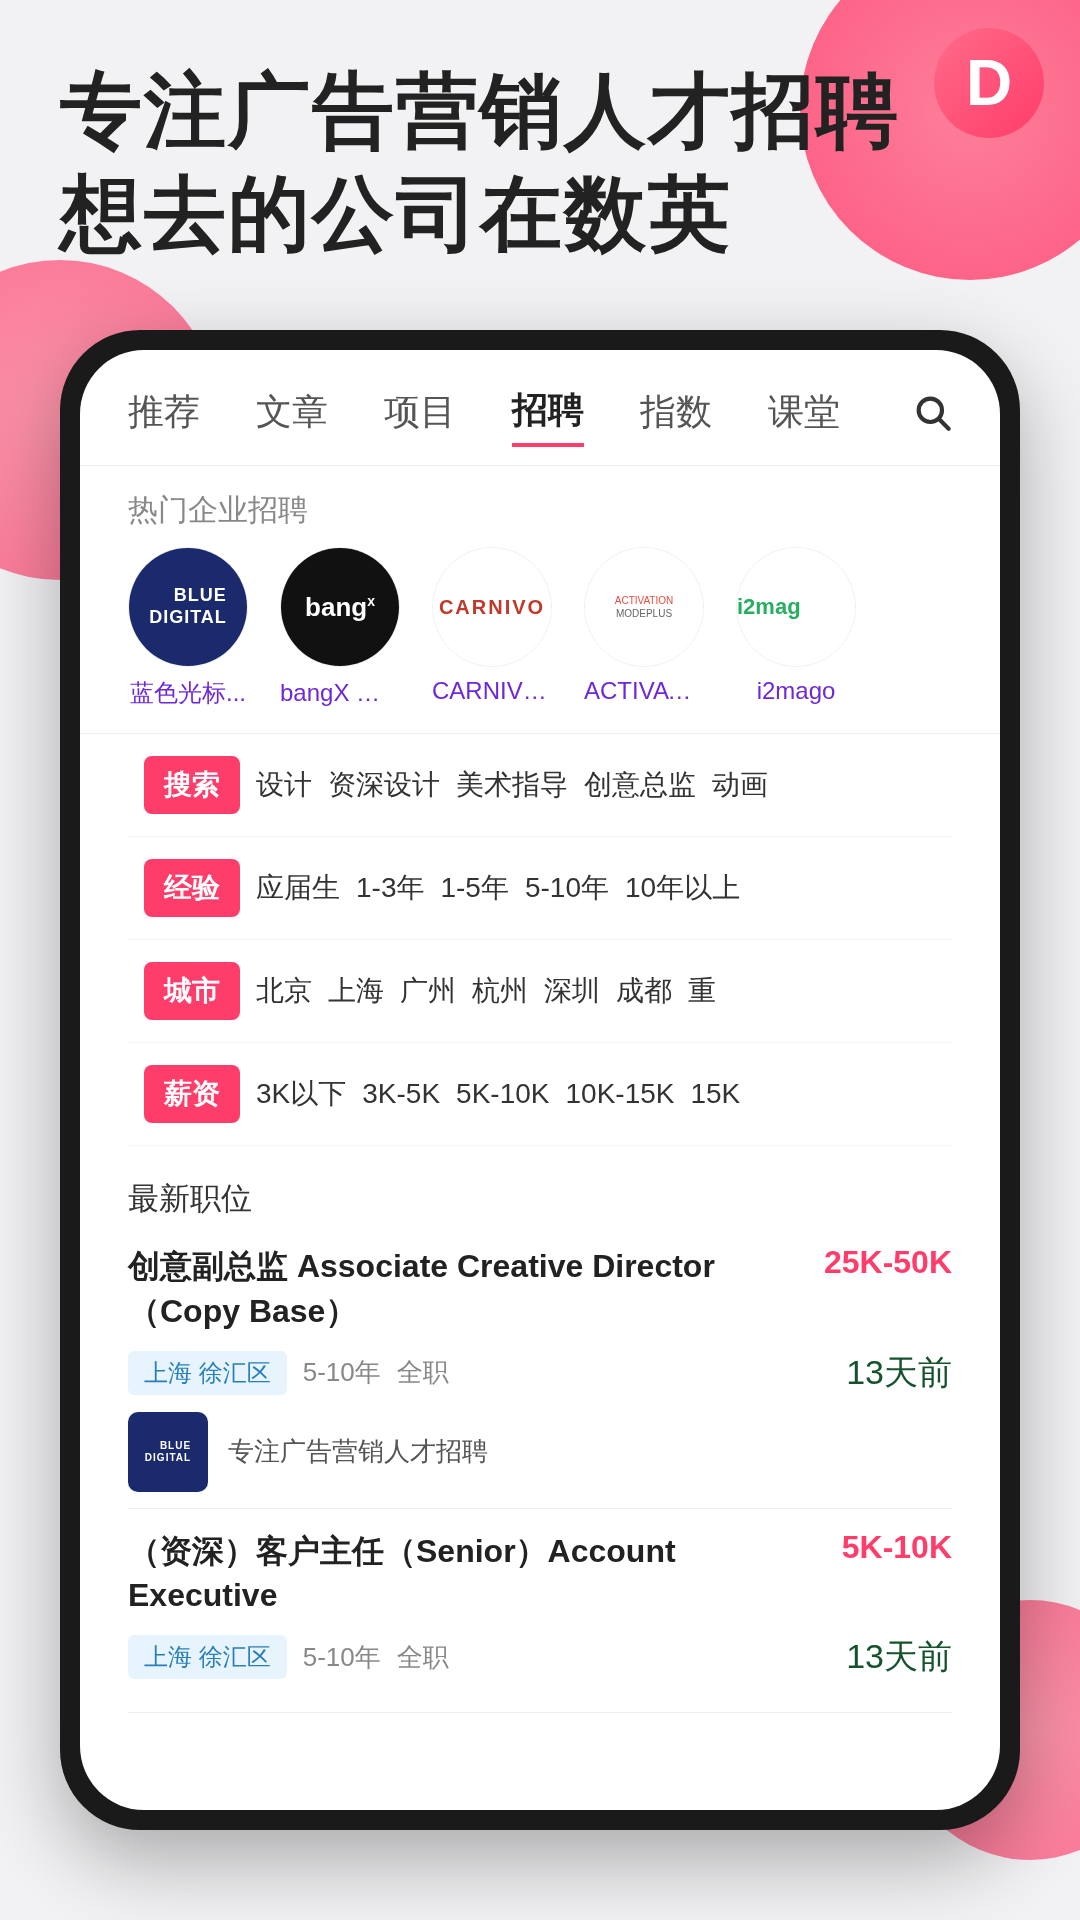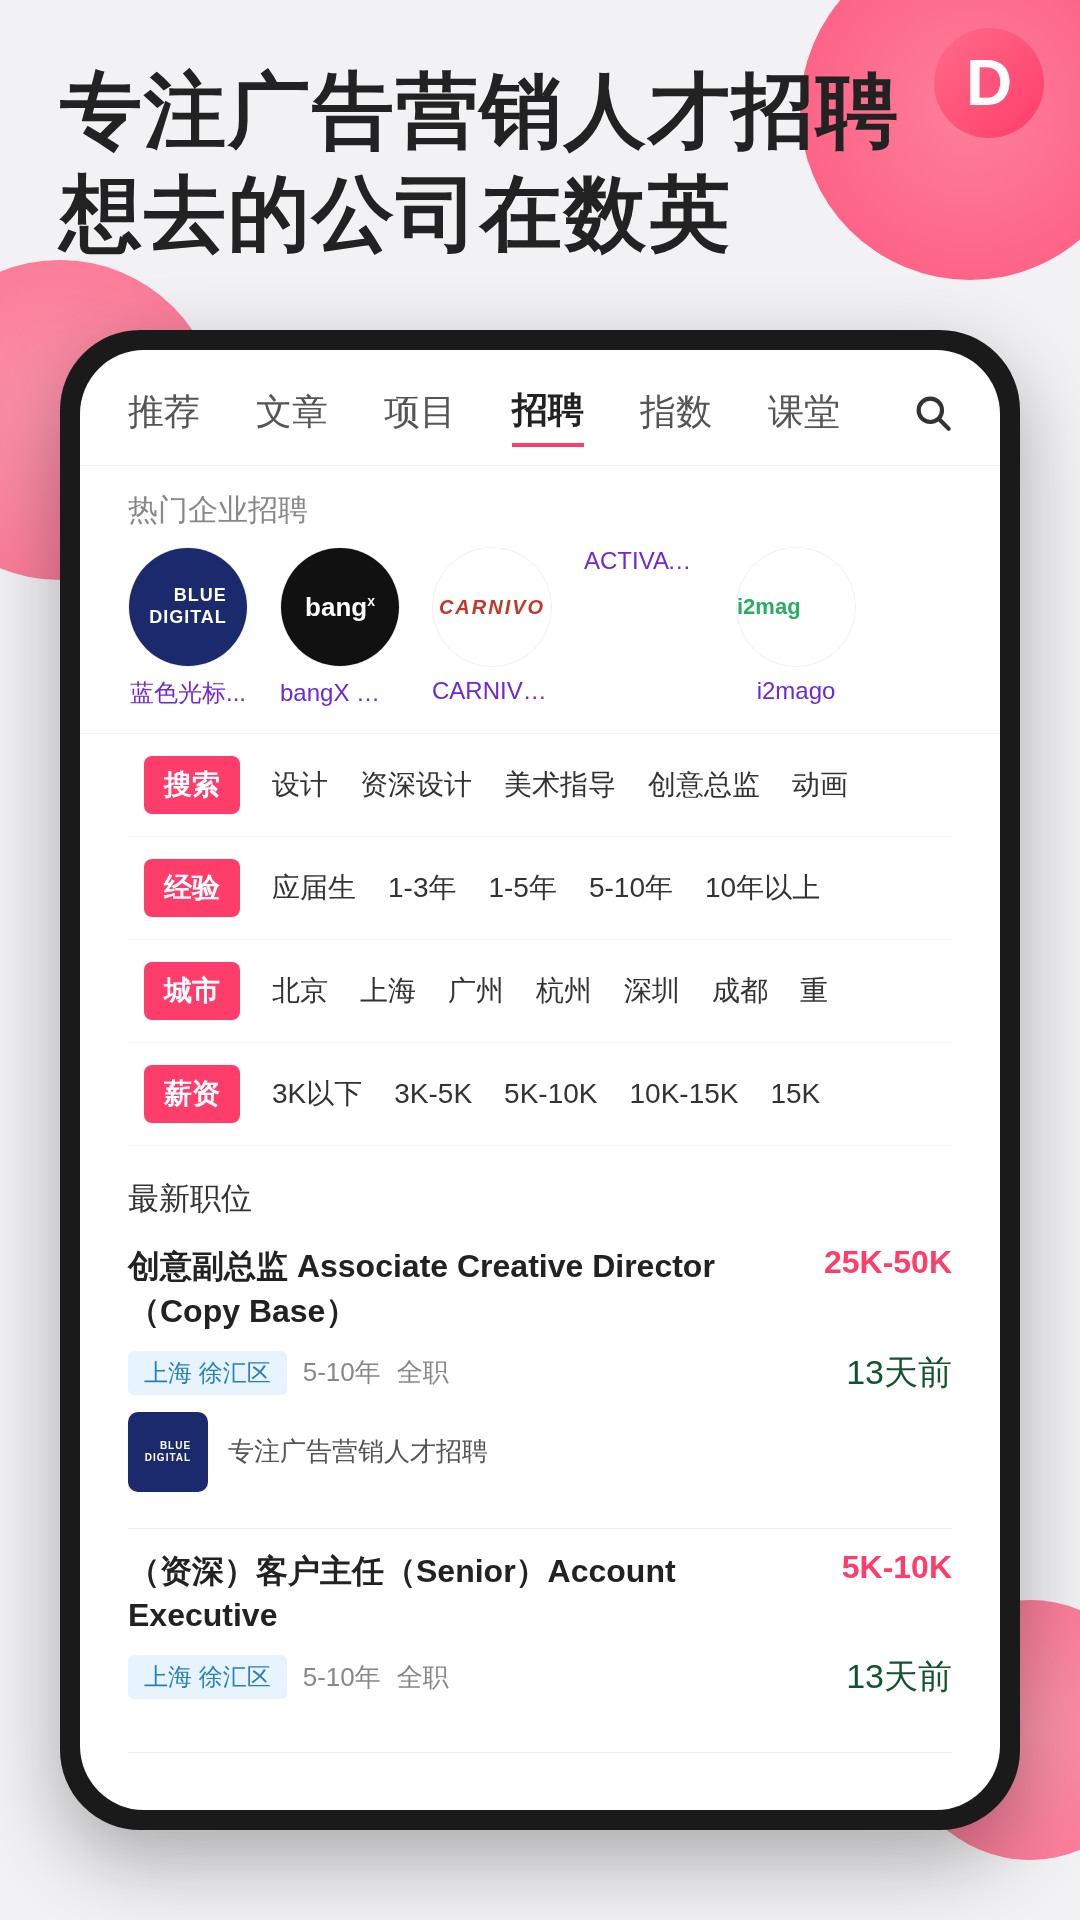--- a/index.html
+++ b/index.html
@@ -215,21 +215,20 @@
     }
 
     
     .logo-carnivo {
       background: white;
       width: 100%;
       height: 100%;
       display: flex;
       align-items: center;
       justify-content: center;
-      font-style: italic;
     }
     .logo-carnivo span {
       color: #c0392b;
       font-size: 20px;
       font-weight: 800;
       letter-spacing: 2px;
     }
 
     
     .logo-activation {
@@ -267,21 +266,21 @@
     
     .filter-section {
       padding: 0 48px;
       border-top: 1px solid #f0f0f0;
     }
     .filter-row {
       display: flex;
       align-items: center;
       padding: 22px 16px;
       border-bottom: 1px solid #f5f5f5;
-      gap: 32px;
+      gap: 16px;
       overflow: hidden;
     }
     .filter-tag {
       background: #ff3d6b;
       color: white;
       border-radius: 8px;
       padding: 10px 20px;
       font-size: 28px;
       font-weight: 600;
       white-space: nowrap;
@@ -299,21 +298,21 @@
     }
     .jobs-title {
       font-size: 31px;
       color: #333;
       margin-bottom: 24px;
     }
 
     
     .job-card {
       border-bottom: 1px solid #eee;
-      padding-bottom: 36px;
+      padding-bottom: 16px;
       margin-bottom: 20px;
     }
     .job-top {
       display: flex;
       justify-content: space-between;
       align-items: flex-start;
       margin-bottom: 16px;
     }
     .job-title {
       font-size: 32px;
@@ -434,20 +433,26 @@
         <div class="company-item">
           <div class="company-logo-circle">
             <div class="logo-carnivo">
               <span>CARNIVO</span>
             </div>
           </div>
           <span class="company-name">CARNIVO...</span>
         </div>
 
         <div class="company-item">
+          <div class="company-logo-circle">
+            <div class="logo-activation">
+              <span class="act-red">ACTIVATION</span>
+              <span style="font-size:10px;color:#666;">MODEPLUS</span>
+            </div>
+          </div>
           <span class="company-name">ACTIVATIO...</span>
         </div>
 
         <div class="company-item">
           <div class="company-logo-circle">
             <div class="logo-i2mago">
               <span>i2mag</span>
             </div>
           </div>
           <span class="company-name">i2mago</span>

